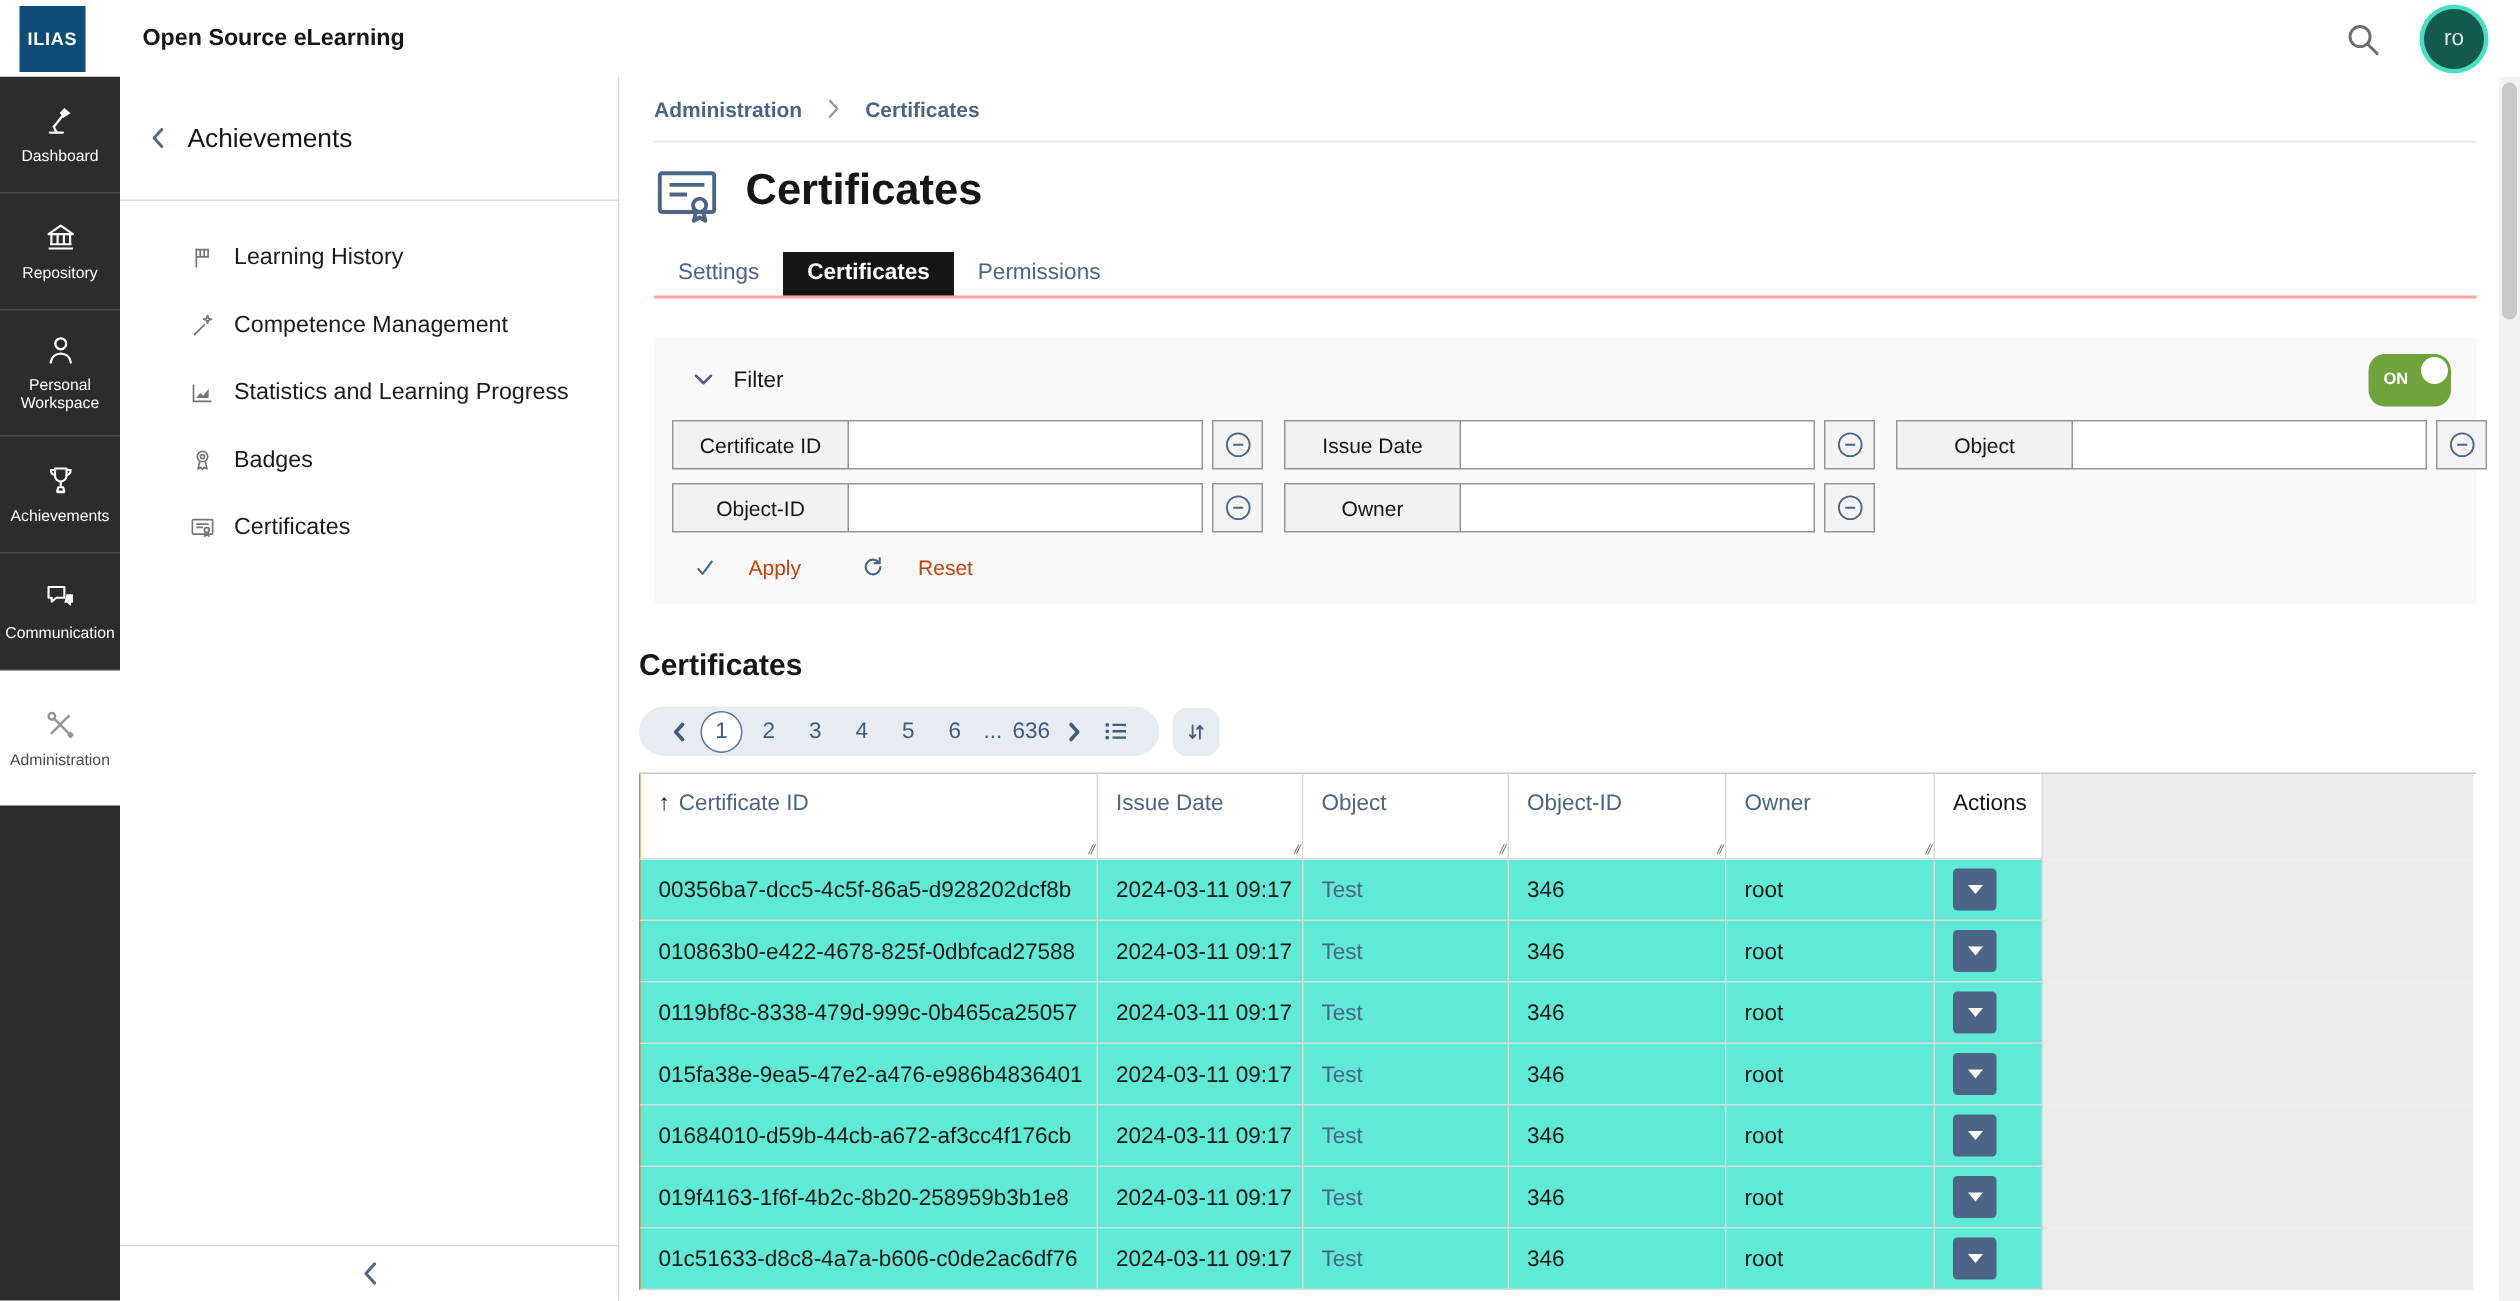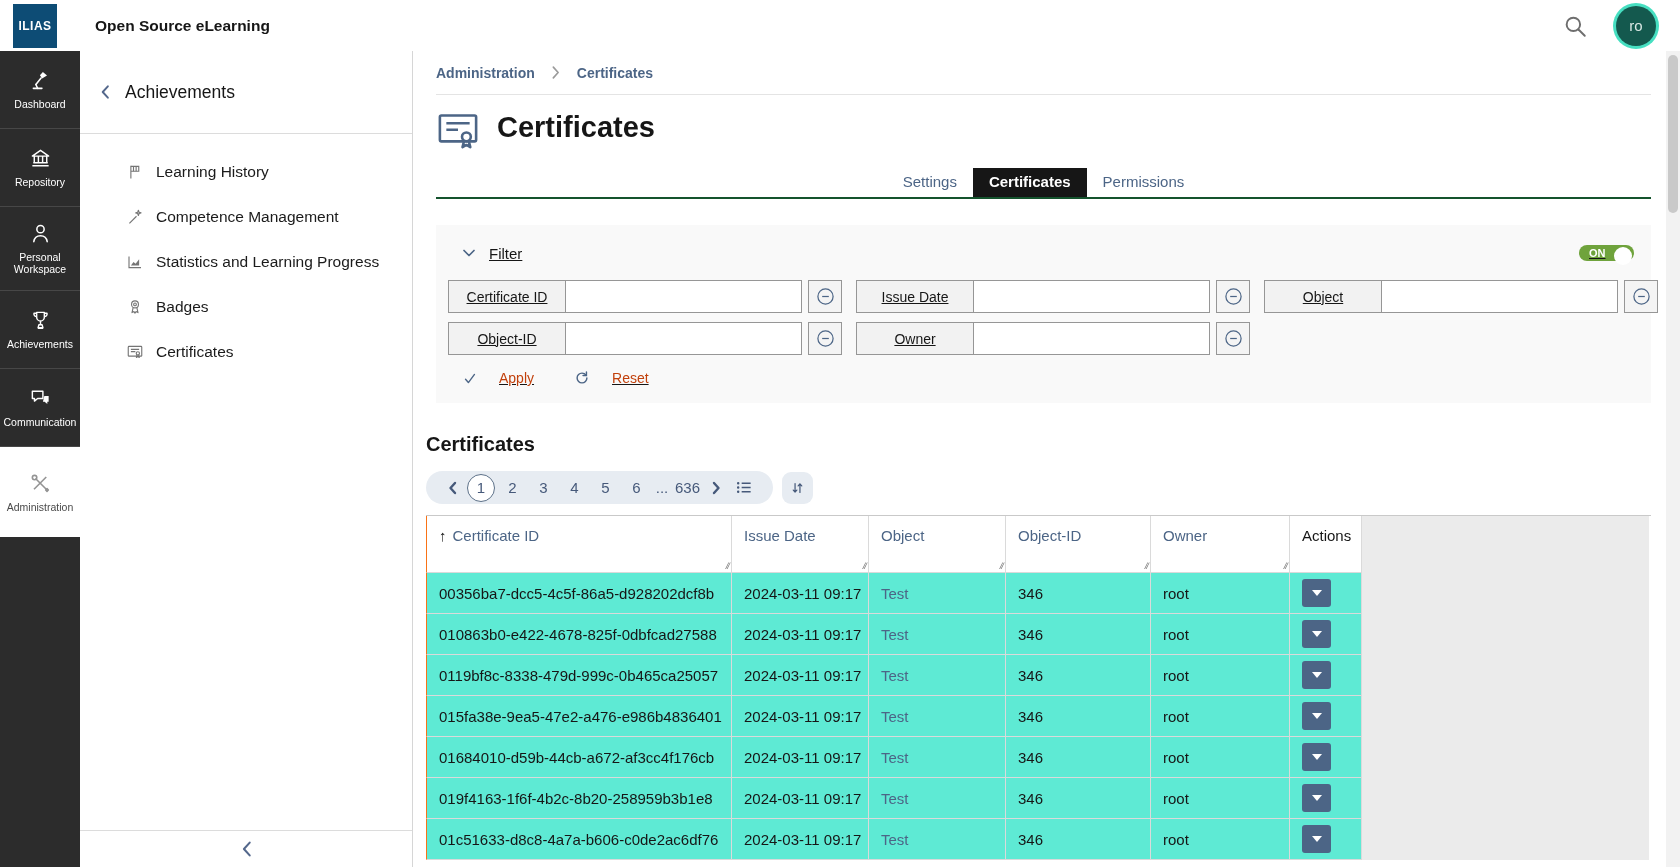--- a/index.html
+++ b/index.html
@@ -47,30 +47,30 @@
   
   .main { position:absolute; left:413px; top:51px; right:14px; bottom:0;
           padding:0 15px 0 23px; overflow:hidden; background:#fff; }
   .breadcrumb { height:44px; display:flex; align-items:center; gap:15px;
                 border-bottom:1px solid #e4e4e4; font-size:14px; font-weight:bold; color:#4c6586; }
   .crumb { cursor:pointer; }
   .title-row { margin-top:16px; display:flex; align-items:flex-start; gap:17px; }
   .page-title { font-size:29px; font-weight:bold; color:#161616; line-height:1.15; }
   .subtitle { margin:7px 0 0 61px; font-size:15px; color:#161616; }
 
-  .tabs { margin-top:17px; display:flex; border-bottom:2px solid #14532d;justify-content:center; }
+  .tabs { margin-top:17px; display:flex; border-bottom:2px solid #fca5a5; }
   .tab { padding:5px 16px 7px; font-size:15px; color:#4c6586; cursor:pointer; }
   .tab.active { background:#161616; color:#fff; font-weight:bold; }
 
   
-  .filter-panel { margin-top:26px; background:#f9f9f9; padding:13px 12px 17px;text-decoration:underline; }
+  .filter-panel { margin-top:26px; background:#f9f9f9; padding:13px 12px 17px; }
   .filter-head { display:flex; align-items:center; height:30px; }
   .filter-head .chev { margin-left:14px; }
   .filter-title { margin-left:13px; font-size:15px; color:#161616; }
-  .toggle { margin-left:auto; margin-right:5px; width:55px; height:16px; border-radius:11px;
+  .toggle { margin-left:auto; margin-right:5px; width:55px; height:35px; border-radius:11px;
             background:#6fa33c; position:relative; display:flex; align-items:center; cursor:pointer; }
   .toggle-label { color:#fff; font-size:11px; font-weight:bold; margin-left:10px; }
   .toggle-knob { position:absolute; right:2px; top:2px; width:18px; height:18px;
                  border-radius:50%; background:#fff; }
   .filter-row { display:flex; gap:14px; margin-top:9px; }
   .filter-row.first { margin-top:12px; }
   .fgroup { display:flex; height:33px; }
   .flabel { width:118px; background:#f2f2f2; border:1px solid #969696; display:flex;
             align-items:center; justify-content:center; font-size:14px; color:#161616; }
   .finput { width:236px; border:1px solid #969696; border-left:none; background:#fff;

